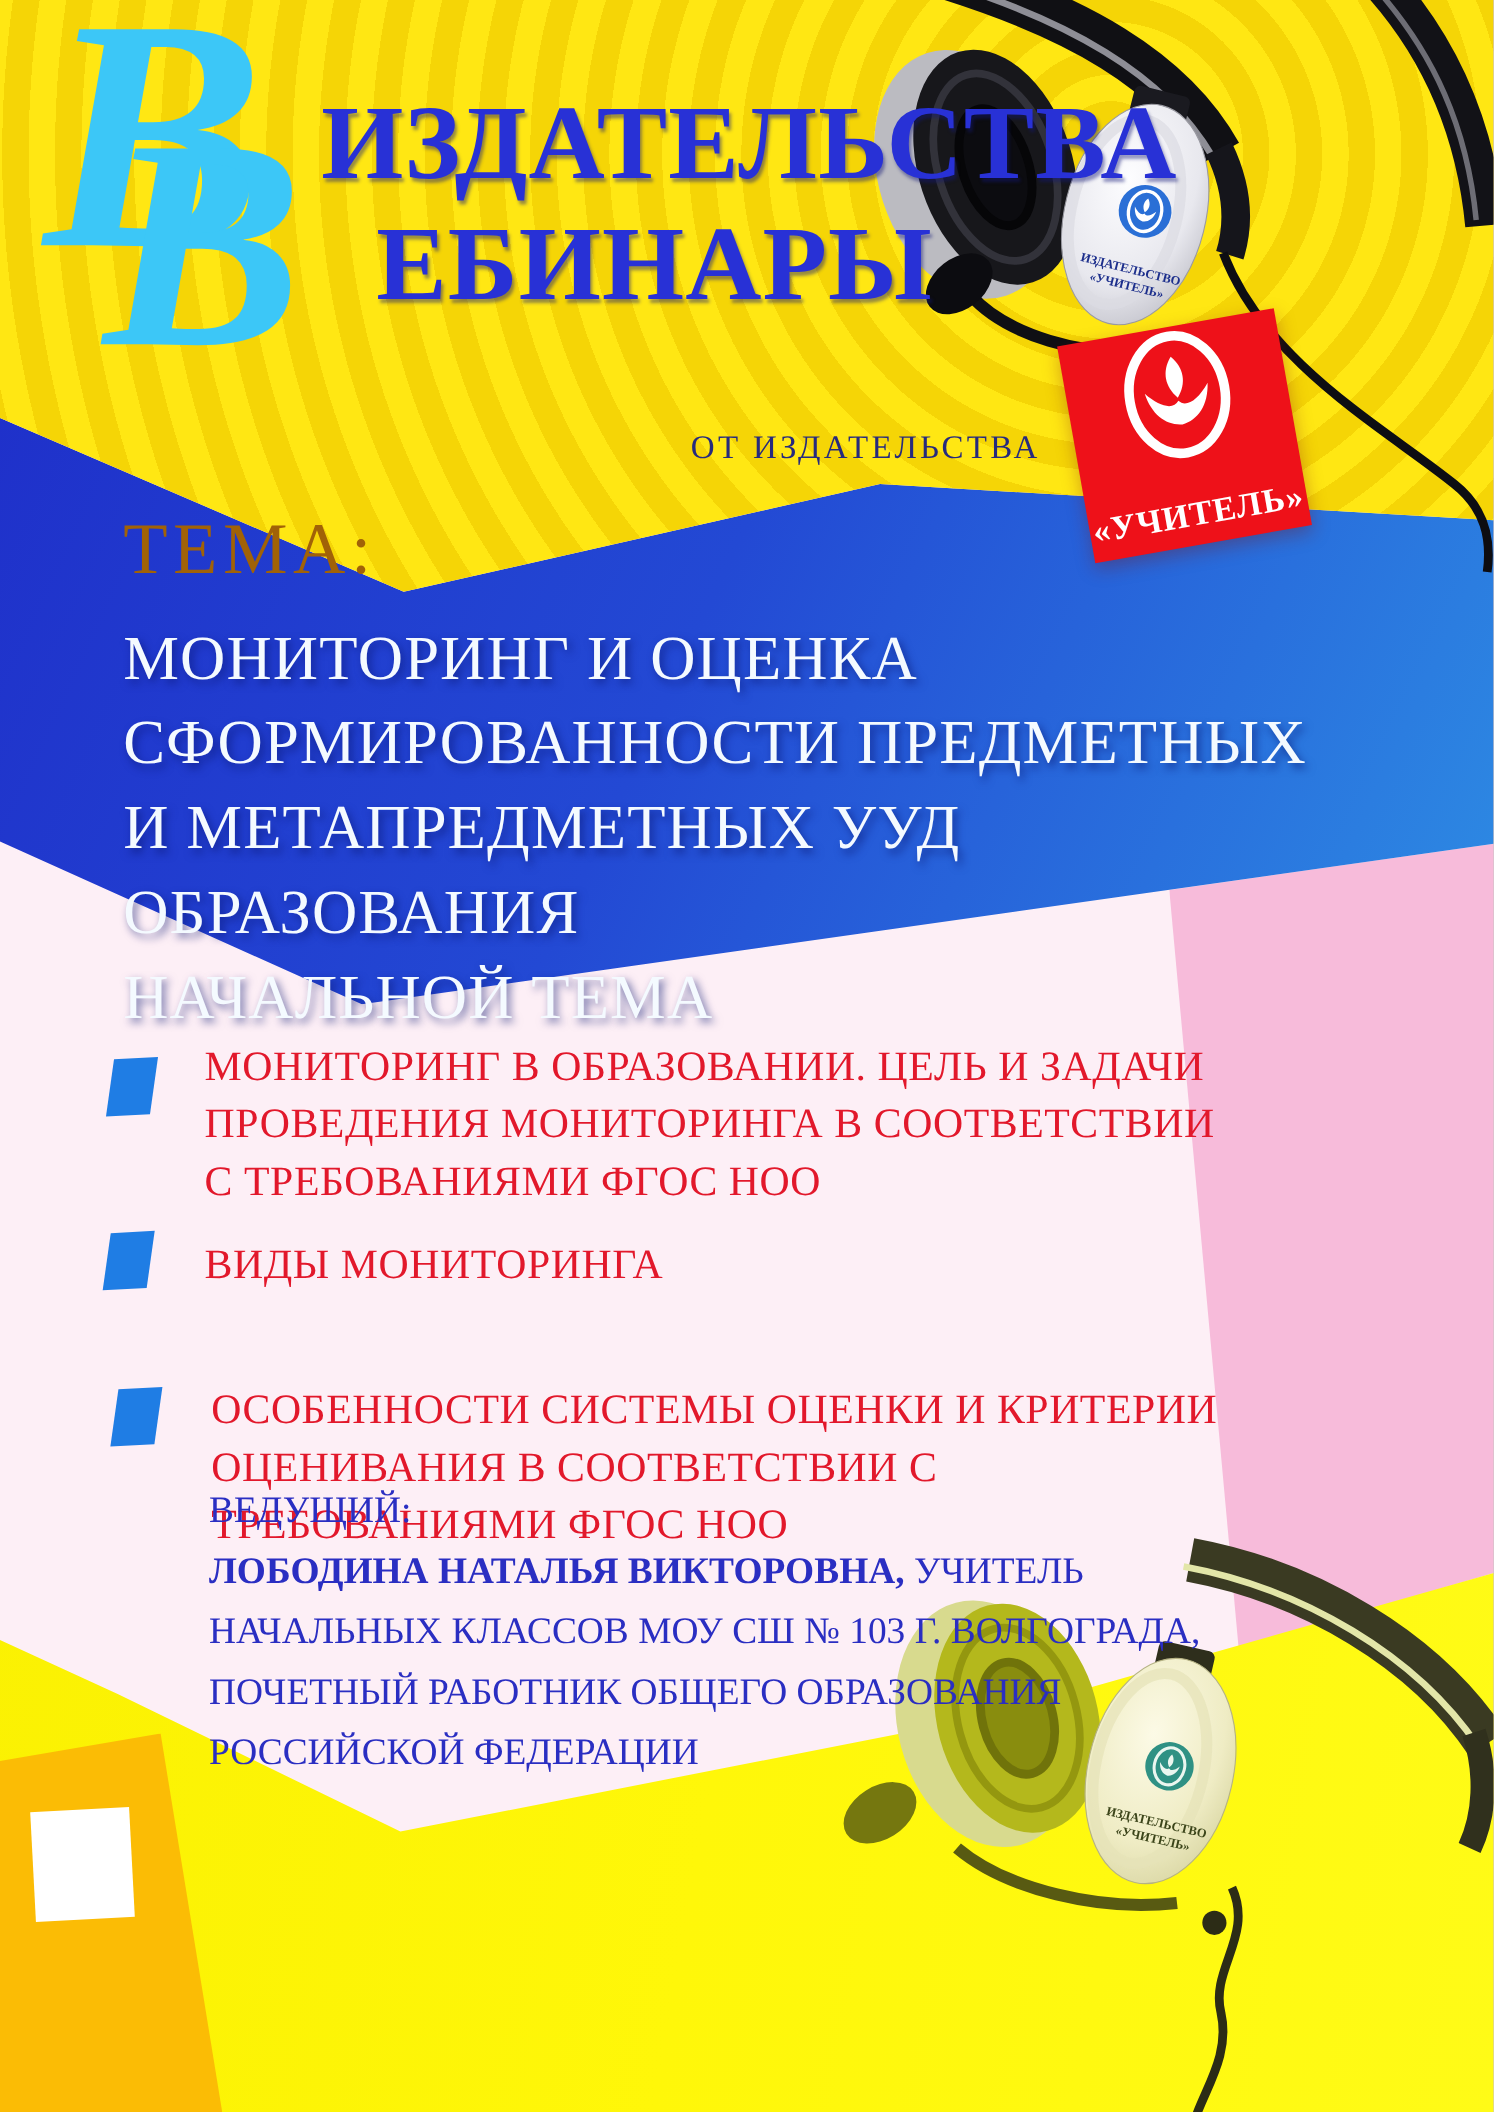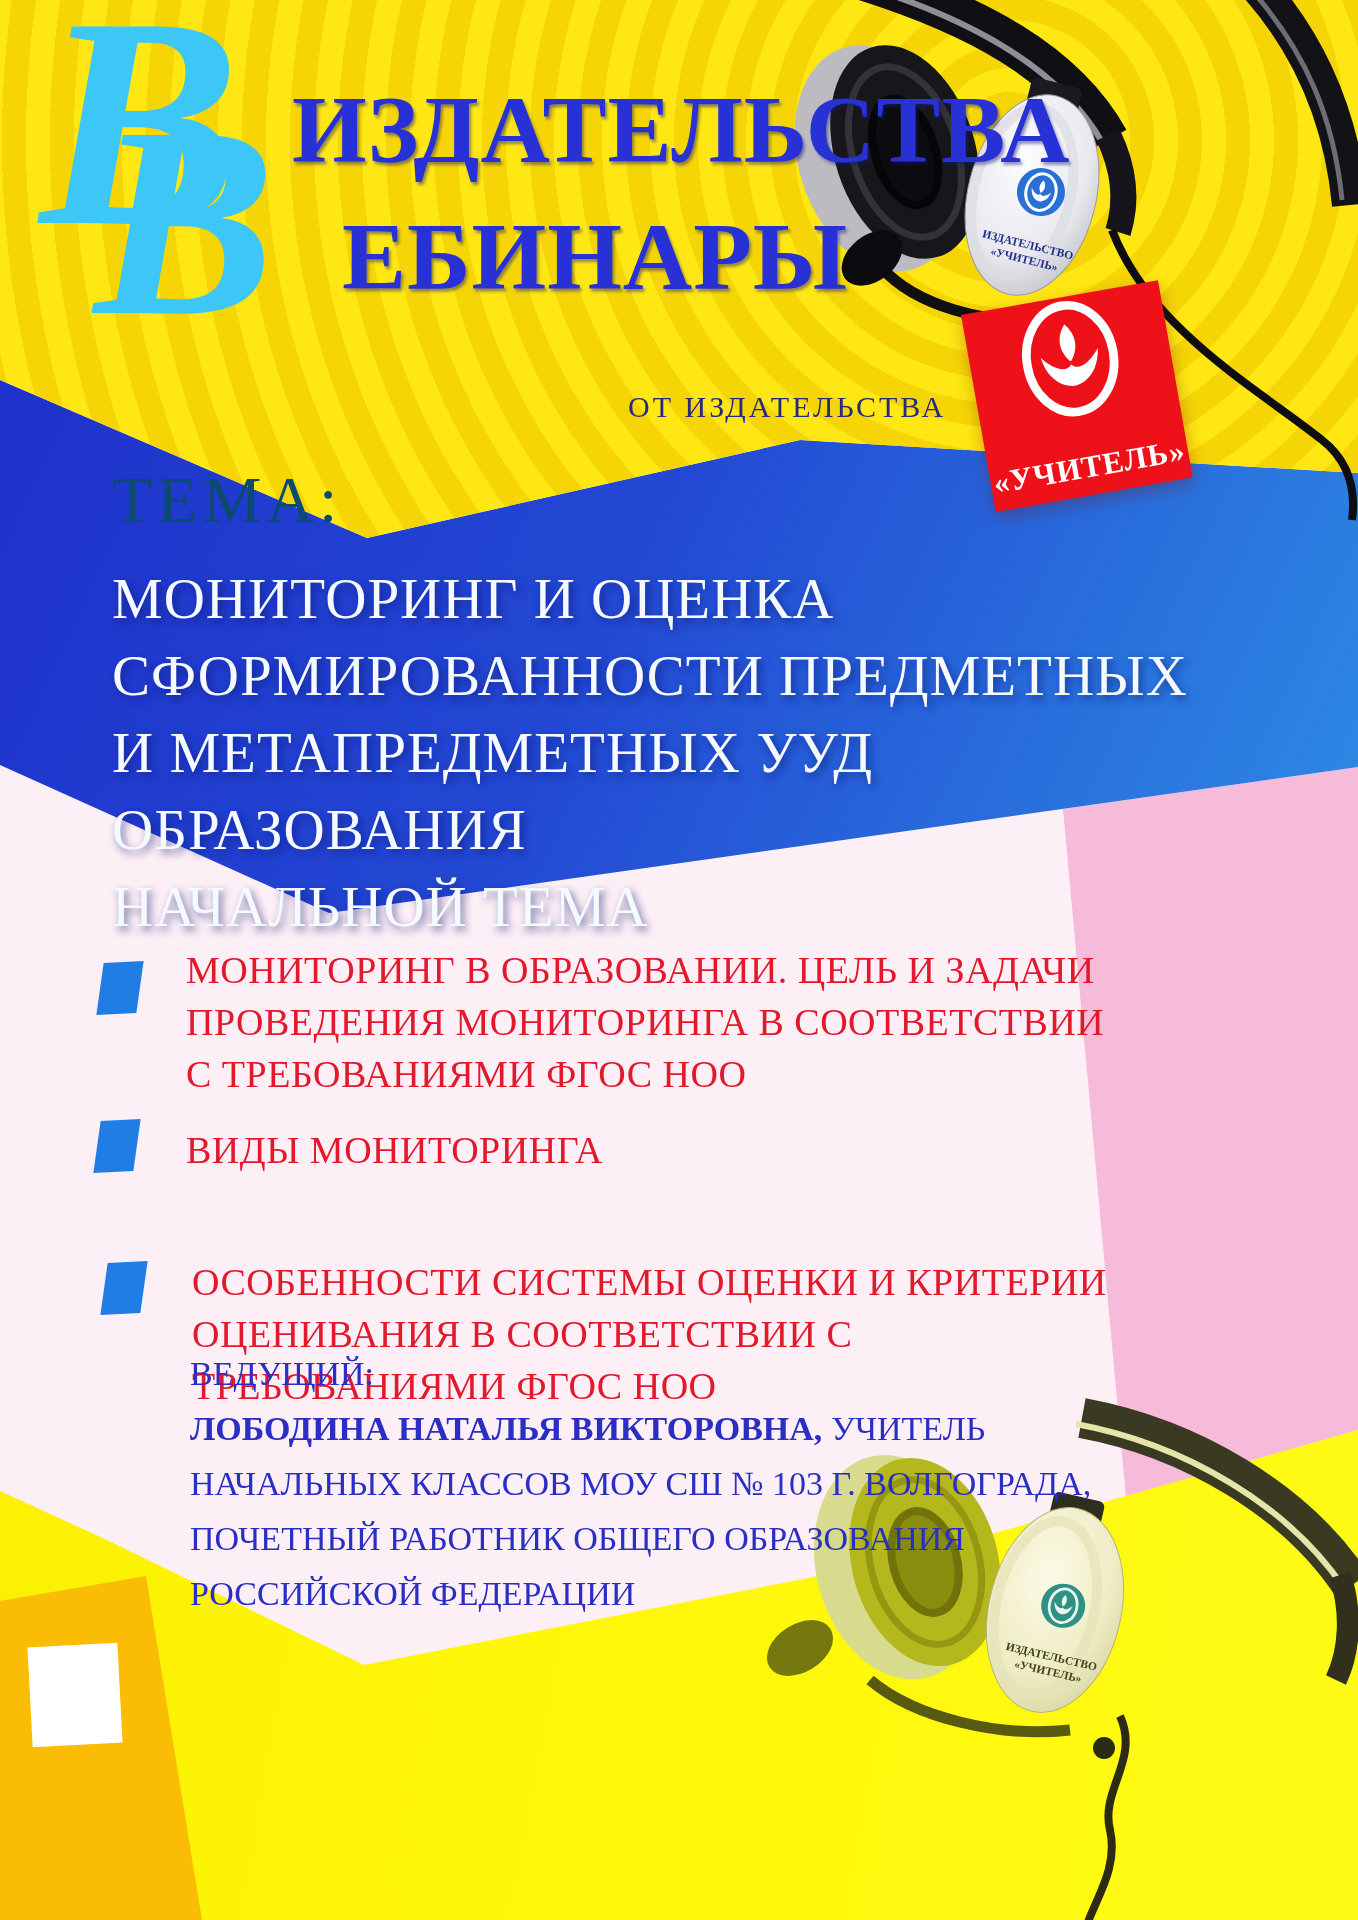--- a/index.html
+++ b/index.html
@@ -33,33 +33,33 @@
     background:repeating-radial-gradient(circle at 1010px 140px,#ffe713 0 24px,#f5d506 24px 48px);
     clip-path:polygon(0 0,1358px 0,1358px 473px,800px 440px,367px 538px,0 380px);
   }
   
   .big-b{position:absolute;color:#3cc7f7;font-style:italic;font-weight:bold;line-height:1;}
   .big-b.b1{left:40px;top:-28px;font-size:300px;}
   .big-b.b2{left:94px;top:86px;font-size:272px;}
   .brand-word{position:absolute;color:#2831d6;font-weight:bold;font-size:96px;line-height:1;
     letter-spacing:1px;text-shadow:2px 3px 3px rgba(20,25,120,.45);}
   .brand-word.w1{left:292px;top:82px;}
-  .brand-word.w2{left:342px;top:192px;margin-top:17px;}
+  .brand-word.w2{left:342px;top:192px;}
   .from-pub{position:absolute;left:628px;top:390px;color:#262a7e;font-weight:normal;
     font-size:30px;letter-spacing:3px;}
   
   .badge{
     position:absolute;left:961px;top:315px;width:200px;height:200px;background:#ee1119;
     transform:rotate(-10deg);transform-origin:top left;
     display:flex;flex-direction:column;align-items:center;
     box-shadow:0 6px 16px rgba(120,20,20,.35);
   }
   .badge-text{color:#fff;font-size:31px;font-weight:bold;letter-spacing:1px;margin-top:auto;margin-bottom:10px;}
   
-  .tema{position:absolute;left:112px;top:462px;color:#0c4a6e;font-size:66px;letter-spacing:5px;}
+  .tema{position:absolute;left:112px;top:462px;color:#a16207;font-size:66px;letter-spacing:5px;}
   .title{position:absolute;left:112px;top:560px;width:1150px;color:#f4faff;font-size:57px;
     line-height:77px;text-shadow:3px 4px 8px rgba(8,20,110,.6);letter-spacing:1px;}
   
   .sq{position:absolute;width:40px;height:52px;background:#1f7de4;transform:skew(-8deg,-3deg);}
   .sq.s1{left:100px;top:962px;}
   .sq.s2{left:97px;top:1120px;}
   .sq.s3{left:104px;top:1262px;}
   .bullet-text{position:absolute;color:#e2182b;font-size:38px;line-height:52px;letter-spacing:.5px;}
   .bt1{left:186px;top:944px;width:930px;}
   .bt2{left:186px;top:1124px;width:930px;}

